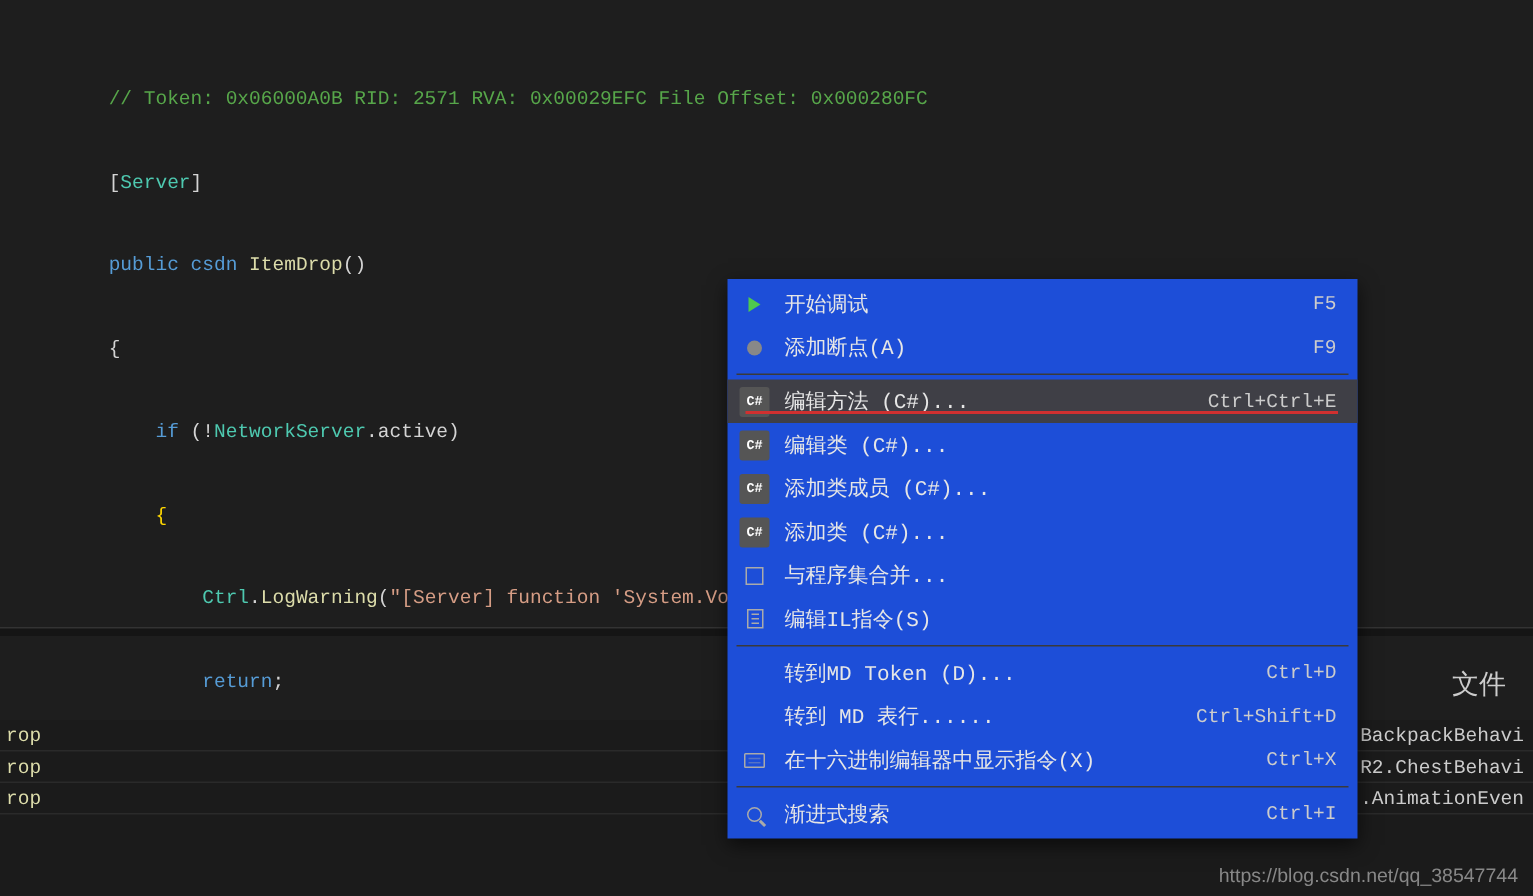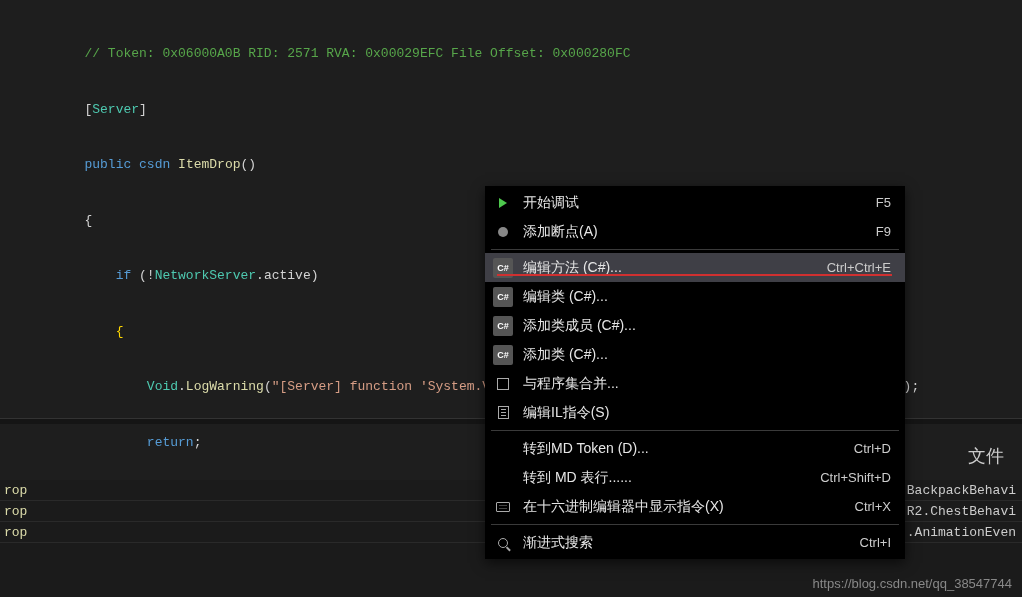--- a/index.html
+++ b/index.html
@@ -8,23 +8,23 @@
   font-family: Consolas, 'Courier New', monospace;
   font-size: 13px;
   color: #d4d4d4;
   width: 1022px;
   height: 597px;
   overflow: hidden;
   position: relative;
 }
 .editor {
   position: absolute;
-  top: 0; left: 12px; right: 0;
+  top: 0; left: 0; right: 0;
   height: 460px;
-  padding: 8px 0 0 0;
+  padding: 20px 0 0 0;
   overflow: hidden;
   white-space: pre;
   line-height: 18.5px;
 }
 .line { padding-left: 10px; }
 .c-comment { color: #57a64a; }
 .c-attr { color: #4ec9b0; }
 .c-kw { color: #569cd6; }
 .c-method { color: #dcdcaa; }
 .c-type { color: #4ec9b0; }
@@ -39,23 +39,23 @@
 .find-line { display:flex; height:21px; align-items:center; border-bottom:1px solid #2a2a2a; font-size:13px; padding-left:4px; }
 .find-line .hit { color:#dcdcaa; }
 .find-line .typ { color:#4ec9b0; }
 .find-line .right { margin-left:auto; padding-right:6px; color:#ccc;padding-left:42px; }
 .find-hdr { position:absolute; right:18px; top:-18px; color:#ccc; font-size:18px; }
 
 .ctxmenu {
   position: absolute;
   left: 485px; top: 186px;
   width: 420px;
-  background: #000000;
+  background: #1d4ed8;
   box-shadow: 0 4px 12px rgba(0,0,0,0.6);
-  font-family: Liberation Sans, sans-serif;
+  font-family: Liberation Mono, monospace;
   font-size: 14px;
   color: #e6e6e6;
   z-index: 50;
   padding: 2px 0;
 }
 .mi { display:flex; align-items:center; height:29px; padding: 0 14px 0 8px; gap:10px; }
 .mi.hl { background: #3f3f46; }
 .mi .mi-icon { width:20px; height:20px; display:flex; align-items:center; justify-content:center; font-size:11px; color:#bbb; }
 .mi .mi-icon.cs { background:#555; color:#fff; border-radius:2px; font-size:9px; padding:1px 2px; font-weight:bold; }
 .mi .mi-label { flex:1; }
@@ -78,21 +78,21 @@
 </head>
 <body>
 
 <div class="editor">
   <div class="line">        <span class="c-comment">// Token: 0x06000A0B RID: 2571 RVA: 0x00029EFC File Offset: 0x000280FC</span></div>
   <div class="line">        <span class="c-punc">[</span><span class="c-attr">Server</span><span class="c-punc">]</span></div>
   <div class="line">        <span class="c-kw">public</span> <span class="c-kw">csdn</span> <span class="c-method">ItemDrop</span><span class="c-punc">()</span></div>
   <div class="line">        <span class="c-punc">{</span></div>
   <div class="line">            <span class="c-kw">if</span><span class="c-punc"> (</span><span class="c-punc">!</span><span class="c-type">NetworkServer</span><span class="c-punc">.</span><span class="c-prop">active</span><span class="c-punc">)</span></div>
   <div class="line">            <span class="c-brace">{</span></div>
-  <div class="line">                <span class="c-type">Void</span><span class="c-punc">.</span><span class="c-method">LogWarning</span><span class="c-punc">(</span><span class="c-string">"[Server] function 'System.Void RoR2.ChestBehavior::ItemDrop()' called on client"</span><span class="c-punc">);</span></div>
+  <div class="line">                <span class="c-type">Ctrl</span><span class="c-punc">.</span><span class="c-method">LogWarning</span><span class="c-punc">(</span><span class="c-string">"[Server] function 'System.Void RoR2.ChestBehavior::ItemDrop()' called on client"</span><span class="c-punc">);</span></div>
   <div class="line">                <span class="c-kw">return</span><span class="c-punc">;</span></div>
   
   
   
   
   
   
   
   
   

